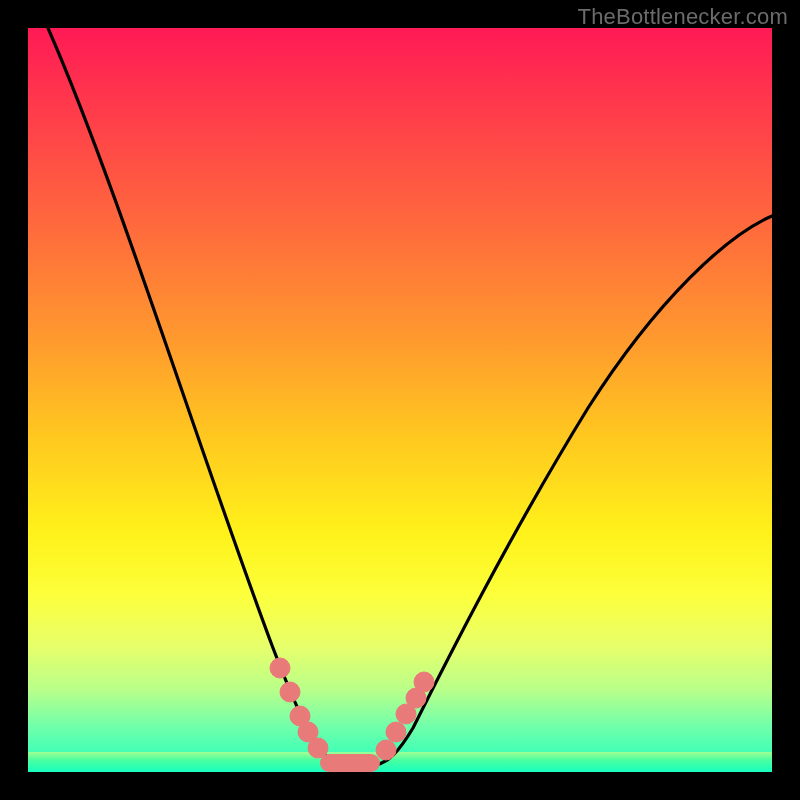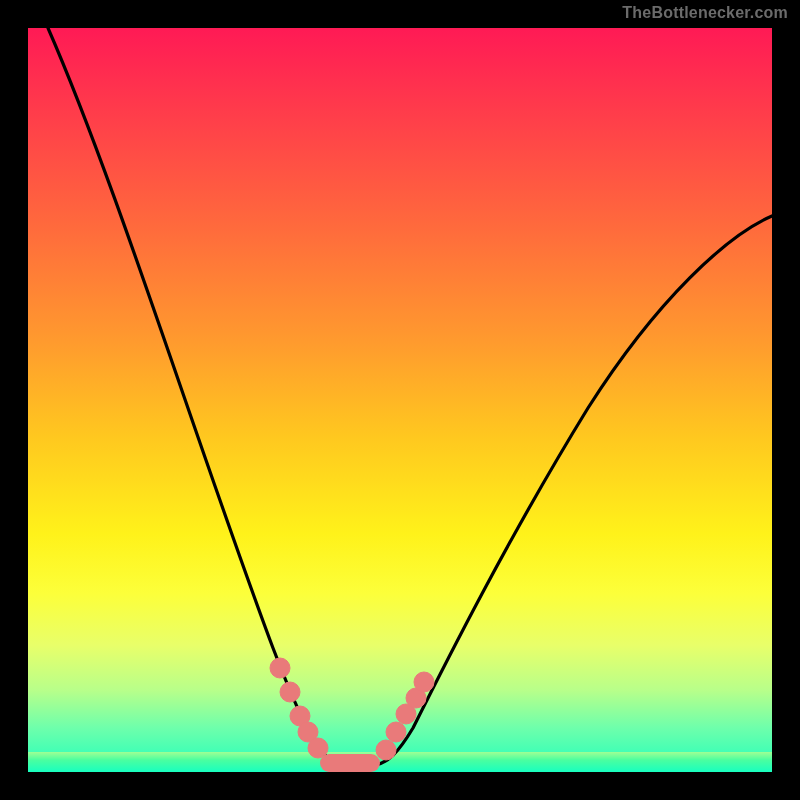--- a/index.html
+++ b/index.html
@@ -15,22 +15,22 @@
     position: relative;
     width: 800px;
     height: 800px;
     background: #000;
   }
   .watermark {
     position: absolute;
     top: 4px;
     right: 12px;
     color: #6b6b6b;
-    font-size: 16px;
-    font-weight: 700;
+    font-size: 22px;
+    font-weight: 400;
     letter-spacing: 0.2px;
     z-index: 10;
   }
   .plot-area {
     position: absolute;
     left: 28px;
     top: 28px;
     width: 744px;
     height: 744px;
     overflow: hidden;

